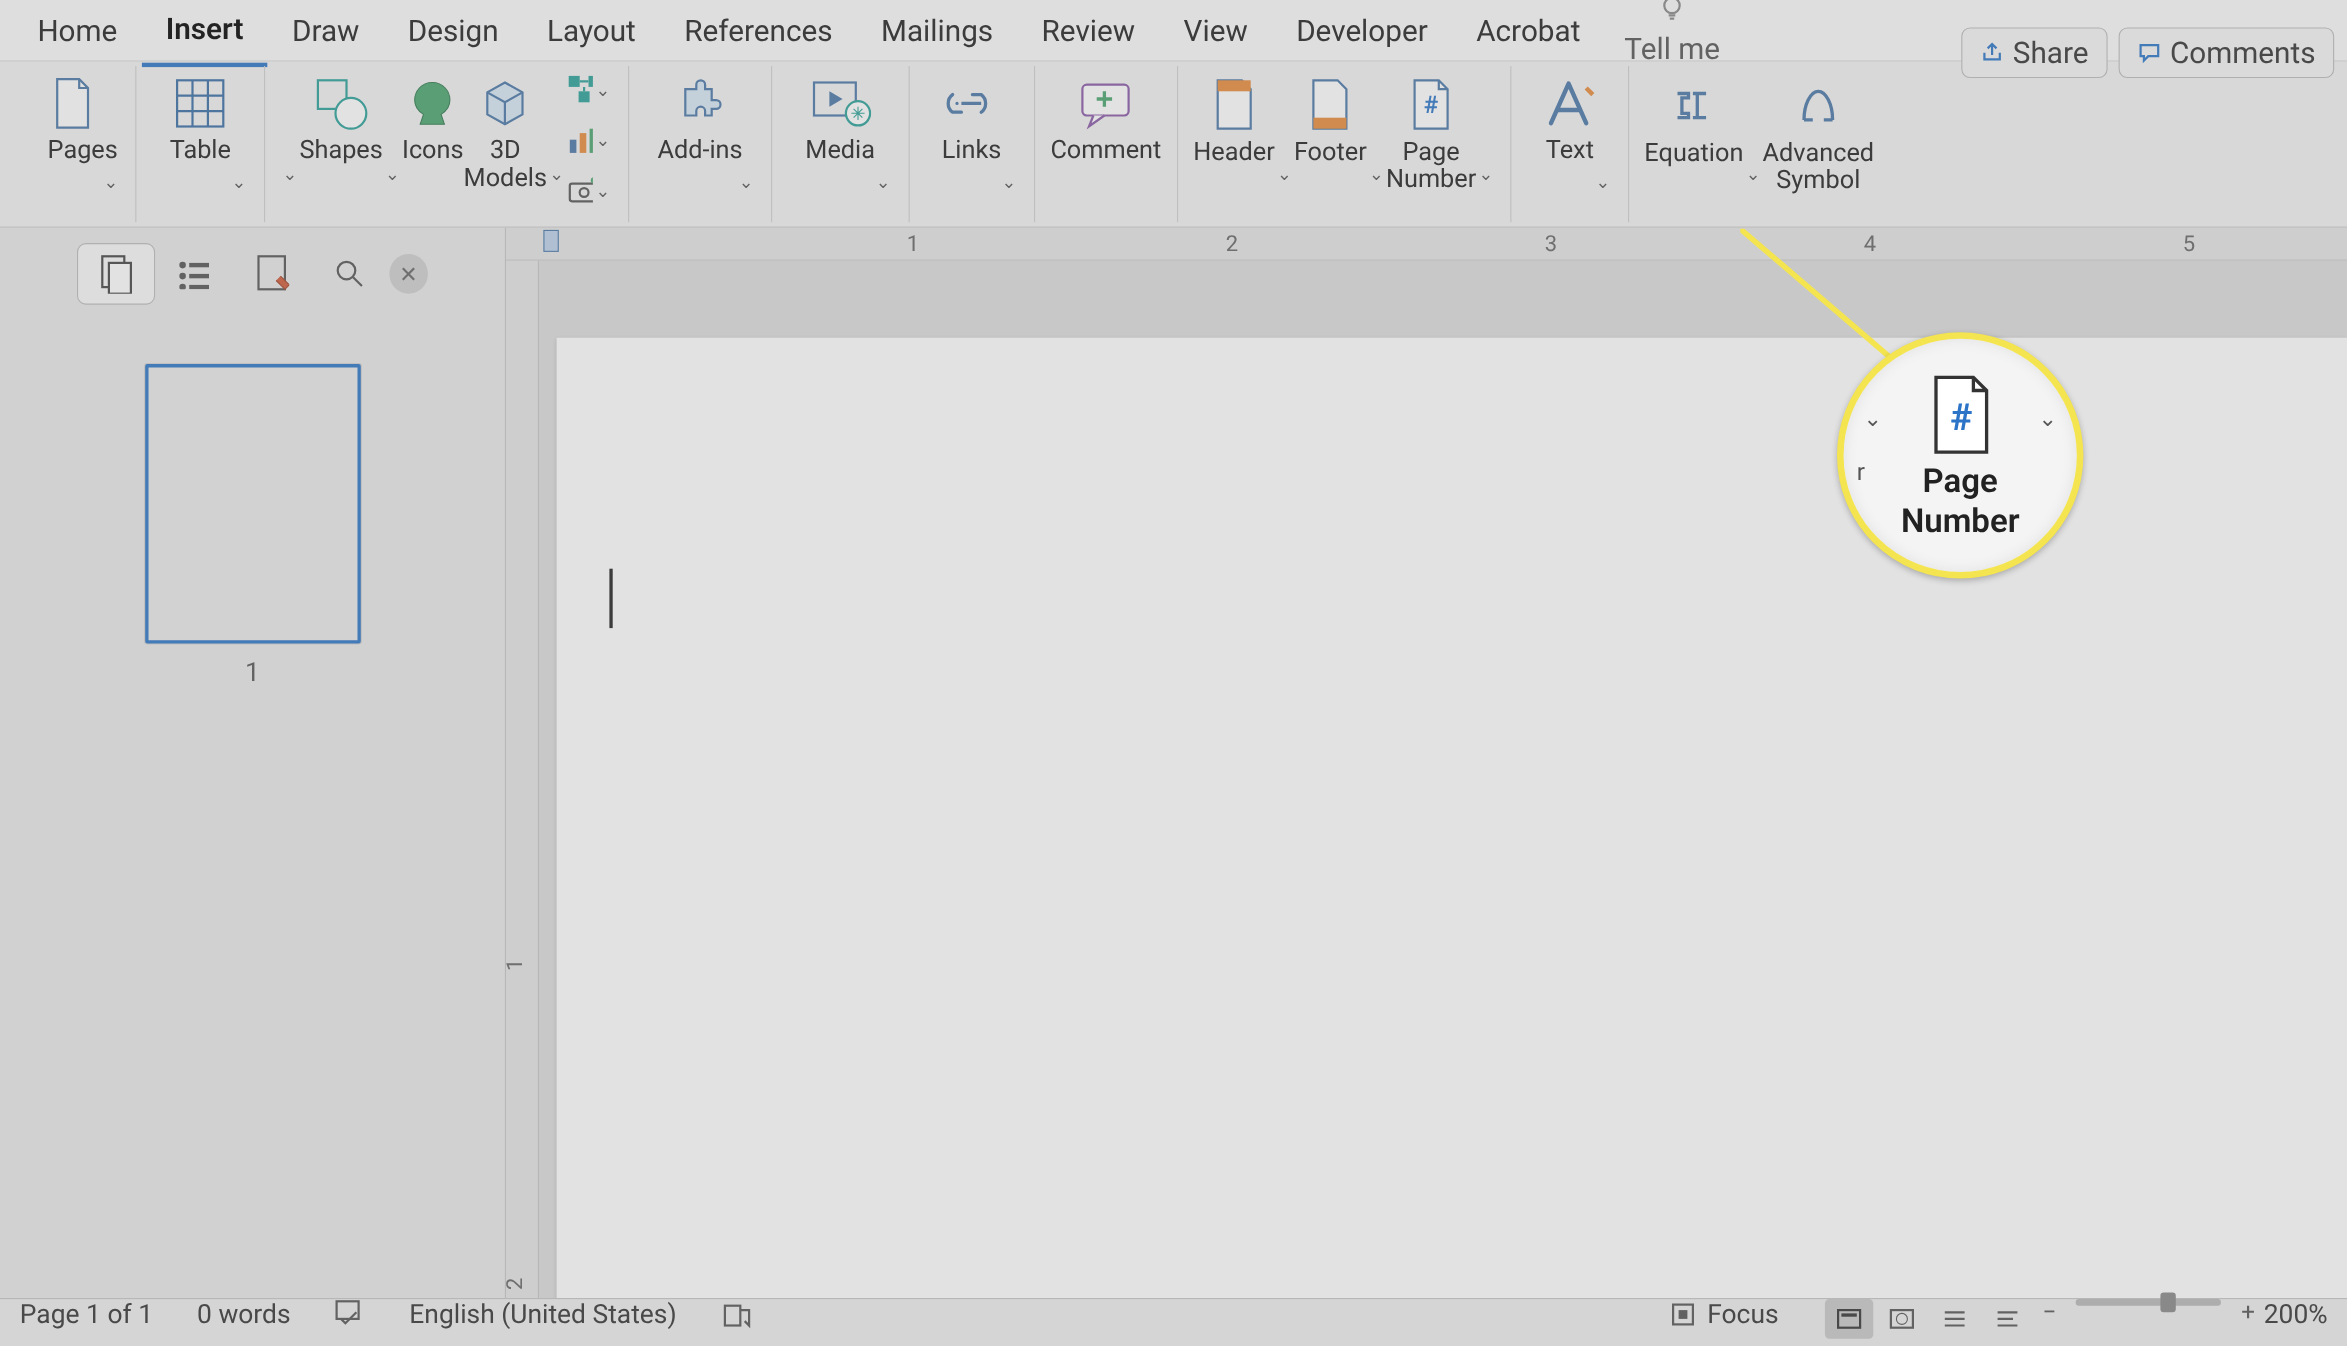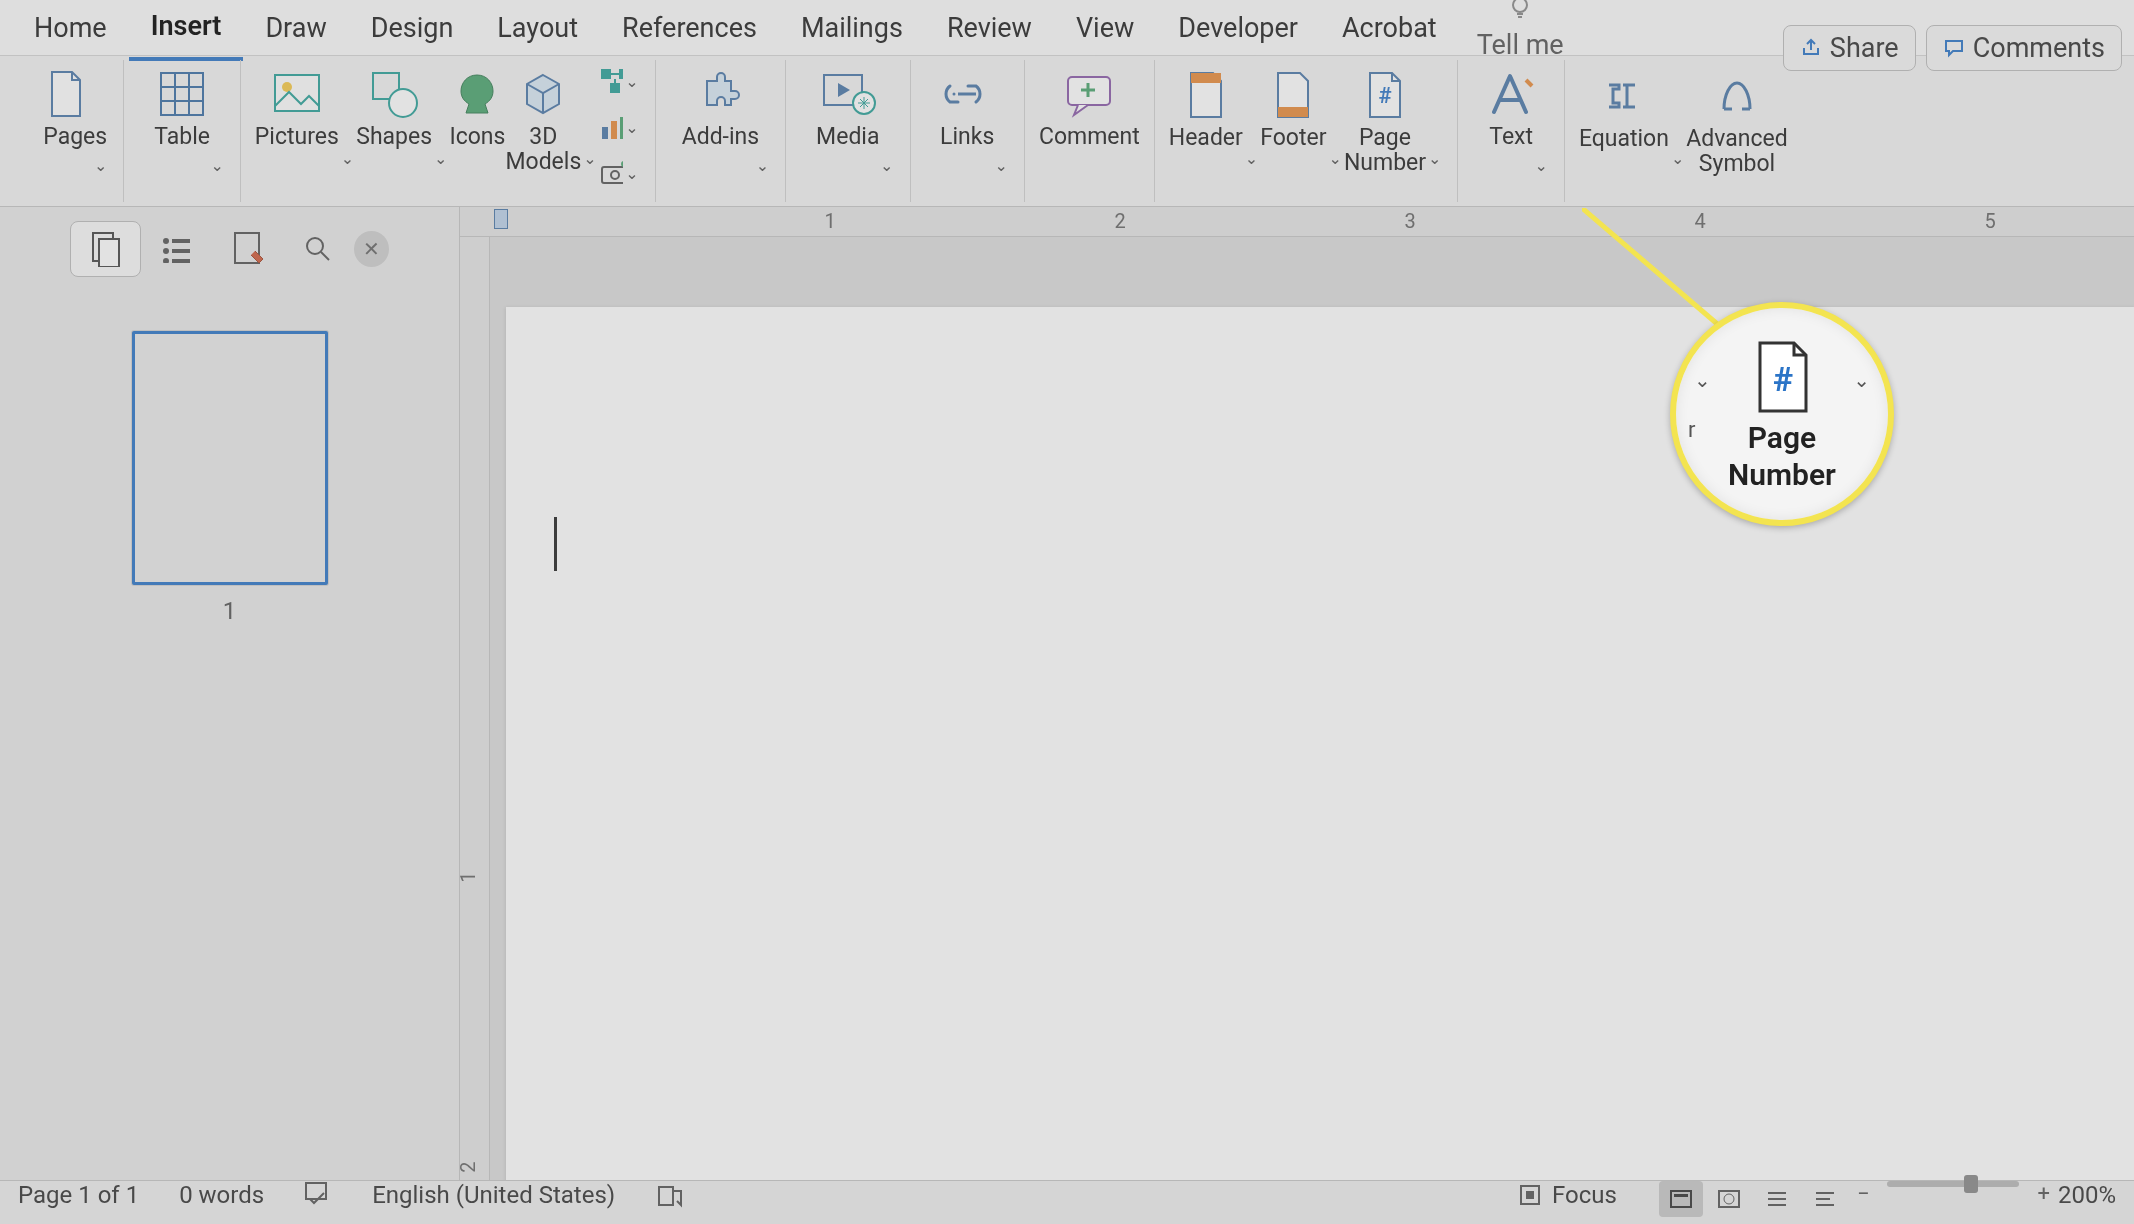--- a/index.html
+++ b/index.html
@@ -140,30 +140,20 @@
             <rect x="4" y="4" width="42" height="42" fill="none" stroke="#3a6ea5" stroke-width="2"></rect>
             <path d="M4 18h42M4 32h42M18 4v42M32 4v42" stroke="#3a6ea5" stroke-width="2"></path>
           </svg>
         </div>
       <span class="label">Table</span>
     </div>
     <span class="drop-chev" style="margin-top:-44px;margin-left:70px">⌄</span>
   </div>
 
   <div class="group" style="flex-direction:row;align-items:flex-start;">
-    <div class="iconbtn">
-      <div class="iconbox">
-          <svg width="50" height="44">
-            <rect x="3" y="3" width="44" height="36" fill="#fdfdfd" stroke="#2aa198" stroke-width="2"></rect>
-            <circle cx="15" cy="15" r="5" fill="#f6c945"></circle>
-            <path d="M3 34l14-14 12 12 8-8 10 10" fill="none" stroke="#2aa198" stroke-width="2"></path>
-          </svg>
-        </div>
-      <span class="label">Pictures</span>
-    </div>
     <span class="drop-chev" style="margin-top:54px">⌄</span>
     <div class="iconbtn">
       <div class="iconbox">
           <svg width="50" height="50">
             <rect x="4" y="4" width="26" height="26" fill="none" stroke="#2aa198" stroke-width="2"></rect>
             <circle cx="34" cy="34" r="14" fill="#fff" stroke="#2aa198" stroke-width="2"></circle>
           </svg>
         </div>
       <span class="label">Shapes</span>
     </div>

